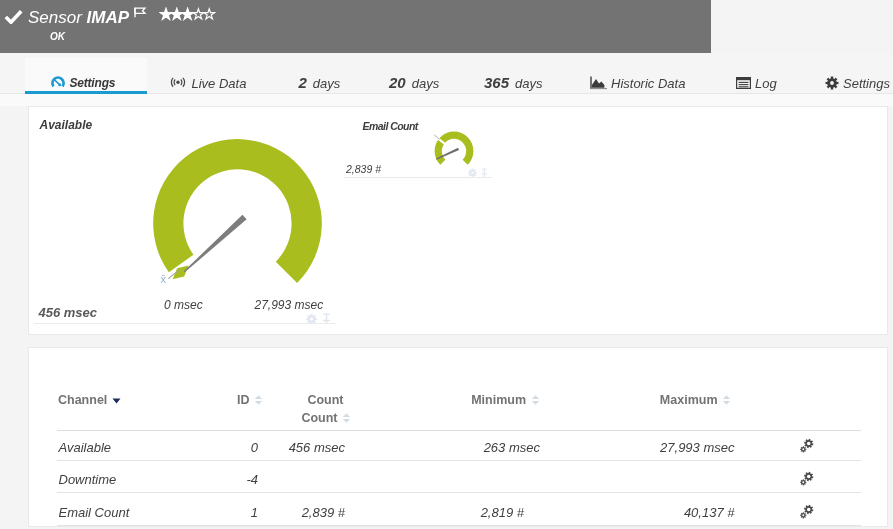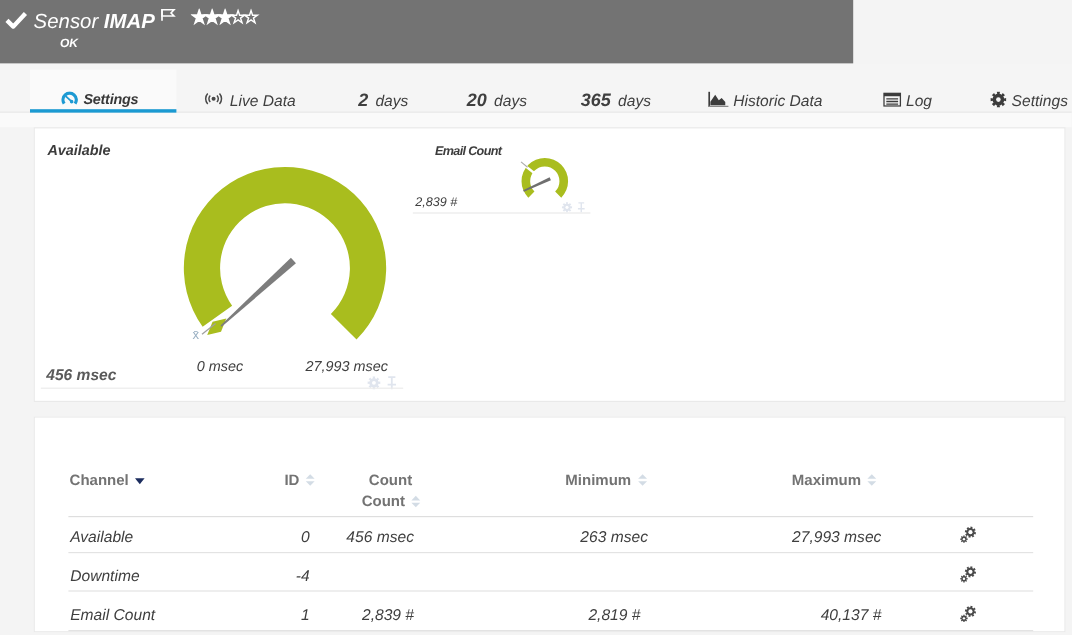--- a/index.html
+++ b/index.html
@@ -157,21 +157,21 @@
     <polygon points="11.90,3.09 12.72,3.00 12.72,1.80 14.59,2.20 14.11,3.30 14.82,3.71 14.54,3.53 15.19,4.04 16.04,3.19 17.08,4.79 15.96,5.23 16.17,6.02 16.11,5.70 16.20,6.52 17.40,6.52 17.00,8.39 15.90,7.91 15.49,8.62 15.67,8.34 15.16,8.99 16.01,9.84 14.41,10.88 13.97,9.76 13.18,9.97 13.50,9.91 12.68,10.00 12.68,11.20 10.81,10.80 11.29,9.70 10.58,9.29 10.86,9.47 10.21,8.96 9.36,9.81 8.32,8.21 9.44,7.77 9.23,6.98 9.29,7.30 9.20,6.48 8.00,6.48 8.40,4.61 9.50,5.09 9.91,4.38 9.73,4.66 10.24,4.01 9.39,3.16 10.99,2.12 11.43,3.24 12.22,3.03" fill="#4a4a4a"></polygon>
     <circle cx="12.70" cy="6.50" r="1.75" fill="#fff"></circle>
     <polygon points="6.32,10.22 6.83,10.05 6.66,9.22 7.94,9.22 7.77,10.05 8.28,10.22 8.08,10.14 8.56,10.38 9.03,9.67 9.93,10.57 9.22,11.04 9.46,11.52 9.38,11.32 9.55,11.83 10.38,11.66 10.38,12.94 9.55,12.77 9.38,13.28 9.46,13.08 9.22,13.56 9.93,14.03 9.03,14.93 8.56,14.22 8.08,14.46 8.28,14.38 7.77,14.55 7.94,15.38 6.66,15.38 6.83,14.55 6.32,14.38 6.52,14.46 6.04,14.22 5.57,14.93 4.67,14.03 5.38,13.56 5.14,13.08 5.22,13.28 5.05,12.77 4.22,12.94 4.22,11.66 5.05,11.83 5.22,11.32 5.14,11.52 5.38,11.04 4.67,10.57 5.57,9.67 6.04,10.38 6.52,10.14" fill="#4a4a4a"></polygon>
     <circle cx="7.30" cy="12.30" r="1.00" fill="#fff"></circle>
   </svg>
 <div class="abs" style="left:56.5px;top:492px;width:804px;height:1px;background:#e3e3e3"></div>
 
 <div class="t" style="left:58.5px;top:505.5px">Email Count</div>
 <div class="t" style="left:218px;top:505.5px;width:40px;text-align:right">1</div>
 <div class="t" style="left:265px;top:505.5px;width:80px;text-align:right">2,839 #</div>
-<div class="t" style="left:472px;top:505.5px;width:80px;text-align:center">2,819 #</div>
+<div class="t" style="left:444px;top:505.5px;width:80px;text-align:right">2,819 #</div>
 <div class="t" style="left:634.5px;top:505.5px;width:100px;text-align:right">40,137 #</div>
 <svg style="position:absolute;left:796px;top:502.5px" width="18" height="17" viewBox="0 0 18 17">
     <polygon points="11.90,3.09 12.72,3.00 12.72,1.80 14.59,2.20 14.11,3.30 14.82,3.71 14.54,3.53 15.19,4.04 16.04,3.19 17.08,4.79 15.96,5.23 16.17,6.02 16.11,5.70 16.20,6.52 17.40,6.52 17.00,8.39 15.90,7.91 15.49,8.62 15.67,8.34 15.16,8.99 16.01,9.84 14.41,10.88 13.97,9.76 13.18,9.97 13.50,9.91 12.68,10.00 12.68,11.20 10.81,10.80 11.29,9.70 10.58,9.29 10.86,9.47 10.21,8.96 9.36,9.81 8.32,8.21 9.44,7.77 9.23,6.98 9.29,7.30 9.20,6.48 8.00,6.48 8.40,4.61 9.50,5.09 9.91,4.38 9.73,4.66 10.24,4.01 9.39,3.16 10.99,2.12 11.43,3.24 12.22,3.03" fill="#4a4a4a"></polygon>
     <circle cx="12.70" cy="6.50" r="1.75" fill="#fff"></circle>
     <polygon points="6.32,10.22 6.83,10.05 6.66,9.22 7.94,9.22 7.77,10.05 8.28,10.22 8.08,10.14 8.56,10.38 9.03,9.67 9.93,10.57 9.22,11.04 9.46,11.52 9.38,11.32 9.55,11.83 10.38,11.66 10.38,12.94 9.55,12.77 9.38,13.28 9.46,13.08 9.22,13.56 9.93,14.03 9.03,14.93 8.56,14.22 8.08,14.46 8.28,14.38 7.77,14.55 7.94,15.38 6.66,15.38 6.83,14.55 6.32,14.38 6.52,14.46 6.04,14.22 5.57,14.93 4.67,14.03 5.38,13.56 5.14,13.08 5.22,13.28 5.05,12.77 4.22,12.94 4.22,11.66 5.05,11.83 5.22,11.32 5.14,11.52 5.38,11.04 4.67,10.57 5.57,9.67 6.04,10.38 6.52,10.14" fill="#4a4a4a"></polygon>
     <circle cx="7.30" cy="12.30" r="1.00" fill="#fff"></circle>
   </svg>
 <div class="abs" style="left:56.5px;top:525px;width:804px;height:1px;background:#e3e3e3"></div>
 <div class="abs" style="left:0;top:527px;width:893px;height:2px;background:#f4f4f4"></div>
 

